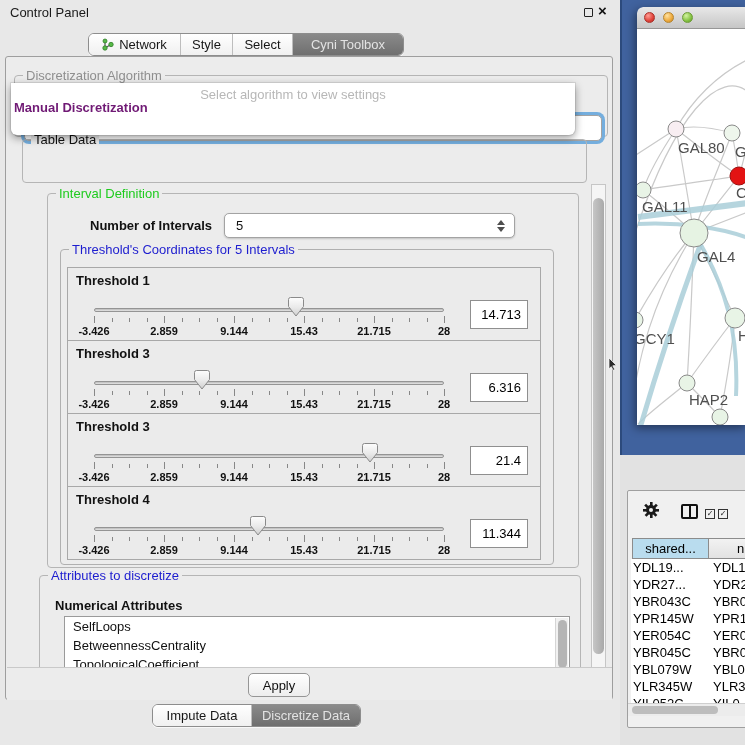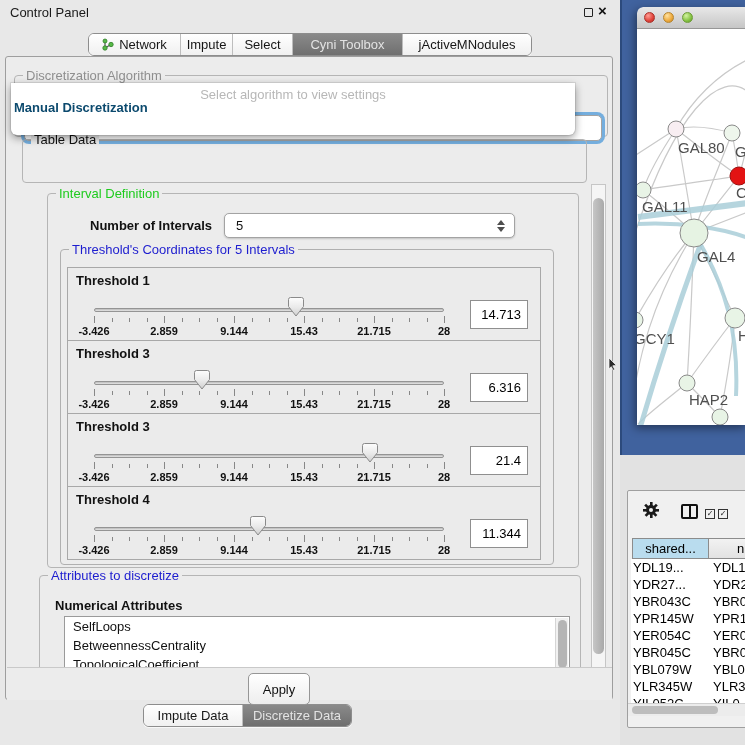--- a/index.html
+++ b/index.html
@@ -12,21 +12,21 @@
   .cp-titlebar { position:absolute; left:0; top:0; width:660px; height:24px; }
   .cp-title { position:absolute; left:10px; top:5px; font-size:13px; color:#1a1a1a; }
   .float-icon { position:absolute; left:584px; top:8px; width:9px; height:9px; border:1.5px solid #222; border-radius:1px; }
   .close-icon { position:absolute; left:598px; top:2px; font-size:15px; font-weight:bold; color:#111; }
 
   .seg-group { position:absolute; display:flex; height:23px; border:1px solid #8d8d8d; border-radius:6px; overflow:hidden; background:#fff; box-shadow:0 1px 0 rgba(255,255,255,.7); }
   .seg { display:flex; align-items:center; justify-content:center; font-size:13px; color:#161616; background:linear-gradient(#ffffff,#f0f0f0); border-right:1px solid #bdbdbd; cursor:default; }
   .seg:last-child { border-right:none; }
   .seg.selected { background:linear-gradient(#8a8a8a,#6f6f6f); color:#e3e3e3; }
   .top-tabs { left:88px; top:33px; }
-  .bottom-tabs { left:143px; top:704px; }
+  .bottom-tabs { left:152px; top:704px; }
   .net-icon { margin-right:5px; display:inline-block; }
 
   .content-panel { position:absolute; left:5px; top:56px; width:608px; height:644px; background:#ececec; border:1px solid #9e9e9e; border-radius:3px; }
 
   .groupbox { position:absolute; border:1px solid #b5b5b5; border-radius:4px; }
   .gtitle { position:absolute; top:-8px; left:8px; background:#ececec; padding:0 3px; font-size:13px; white-space:nowrap; }
   .gtitle.gray { color:#8f8f8f; }
   .gtitle.green { color:#1ecb1e; }
   .gtitle.blue { color:#1d1dcf; }
   .gtitle.black { color:#111; }
@@ -35,21 +35,21 @@
   .combo .spin { position:absolute; right:9px; top:50%; transform:translateY(-50%); display:flex; flex-direction:column; gap:2px; }
   .tri-up { width:0; height:0; border-left:4px solid transparent; border-right:4px solid transparent; border-bottom:5px solid #4e4e4e; }
   .tri-down { width:0; height:0; border-left:4px solid transparent; border-right:4px solid transparent; border-top:5px solid #4e4e4e; }
   .focus-ring { box-shadow:0 0 0 3px #74aede; }
 
   .algo-group { left:8px; top:18px; width:594px; height:62px; }
   .algo-combo { left:9px; top:39px; width:578px; height:26px; }
 
   .popup { position:absolute; left:5px; top:26px; width:564px; height:52px; background:#fff; border-radius:0 0 6px 6px; box-shadow:0 3px 9px rgba(0,0,0,.4), 0 0 0 1px rgba(0,0,0,.08); z-index:20; }
   .popup-hint { position:absolute; left:0; top:4px; width:100%; text-align:center; font-size:13px; color:#b7b7b7; }
-  .popup-opt { position:absolute; left:3px; font-size:13px; color:#0c4a6e; white-space:nowrap; }
+  .popup-opt { position:absolute; left:3px; font-size:13px; color:#701a75; white-space:nowrap; }
   .popup-opt.bold { font-weight:bold; }
 
   .tabledata-group { left:16px; top:82px; width:565px; height:44px; }
   .tabledata-combo { left:8px; top:15px; width:549px; height:24px; }
 
   .interval-group { left:41px; top:136px; width:532px; height:375px; }
   .num-label { position:absolute; left:42px; top:24px; font-size:13px; font-weight:bold; color:#111; }
   .num-combo { left:176px; top:19px; width:291px; height:25px; }
   .thr-group { left:12px; top:55px; width:494px; height:316px; border-color:#b0b0b0; }
 
@@ -67,21 +67,21 @@
   .attr-heading { position:absolute; left:15px; top:22px; font-size:13px; font-weight:bold; color:#111; }
   .attr-list { position:absolute; left:24px; top:40px; width:506px; height:56px; background:#fff; border:1px solid #9a9a9a; overflow:hidden; }
   .attr-item { font-size:13px; color:#111; padding-left:8px; line-height:19px; white-space:nowrap; }
   .attr-scroll { position:absolute; right:1px; top:1px; width:13px; height:54px; background:#f1f1f1; border-left:1px solid #d5d5d5; }
   .attr-scroll .thumb { position:absolute; left:2px; top:2px; width:9px; height:48px; background:#b5b5b5; border-radius:5px; }
 
   .outer-scroll { position:absolute; left:585px; top:127px; width:15px; height:484px; background:#f5f5f5; border:1px solid #c6c6c6; }
   .outer-scroll .thumb { position:absolute; left:1px; top:13px; width:11px; height:456px; background:linear-gradient(90deg,#c6c6c6,#a9a9a9); border-radius:6px; }
 
   .bottom-strip { position:absolute; left:1px; top:610px; width:605px; height:33px; background:#ececec; border-top:1px solid #c9c9c9; z-index:5; }
-  .apply-btn { position:absolute; left:241px; top:5px; width:62px; height:32px; background:linear-gradient(#ffffff,#ededed); border:1px solid #969696; border-radius:5px; font-size:13px; color:#111; display:flex; align-items:center; justify-content:center; }
+  .apply-btn { position:absolute; left:241px; top:5px; width:62px; height:24px; background:linear-gradient(#ffffff,#ededed); border:1px solid #969696; border-radius:5px; font-size:13px; color:#111; display:flex; align-items:center; justify-content:center; }
 
   
   .desktop { position:absolute; left:620px; top:0; width:125px; height:455px; background:#40629e; border-left:2px solid #2c4a7c; overflow:hidden; }
   .net-window { position:absolute; left:15px; top:7px; width:110px; height:418px; border-radius:6px 0 0 0; box-shadow:-2px 3px 10px rgba(0,0,0,.45); overflow:hidden; }
   .net-titlebar { position:absolute; left:0; top:0; width:110px; height:22px; background:linear-gradient(#e8e8e8,#c6c6c6); border-bottom:1px solid #979797; border-radius:6px 0 0 0; }
   .light { position:absolute; top:5px; width:11px; height:11px; border-radius:50%; }
   .light.red { left:7px; background:radial-gradient(circle at 35% 30%, #ff9d94, #e0433a 60%, #b02a24); border:1px solid #a8322b; }
   .light.yellow { left:26px; background:radial-gradient(circle at 35% 30%, #ffe2a0, #eda93c 60%, #c07f23); border:1px solid #b5852f; }
   .light.green { left:45px; background:radial-gradient(circle at 35% 30%, #d4f3a2, #84c242 60%, #5d9427); border:1px solid #6d9b38; }
   .net-canvas { position:absolute; left:0; top:22px; width:110px; height:396px; background:#fff; overflow:hidden; }
@@ -134,30 +134,27 @@
         <div class="seg" style="width: 92px;">
           <svg class="net-icon" width="12" height="13">
             <path d="M3,3 L3,10 M3,10 L9,6.5" stroke="#555" stroke-width="1.2" fill="none"></path>
             <circle cx="3" cy="3" r="2" fill="#57b947" stroke="#2e7d28" stroke-width="0.8"></circle>
             <circle cx="3" cy="10" r="2.2" fill="#57b947" stroke="#2e7d28" stroke-width="0.8"></circle>
             <circle cx="9" cy="6.5" r="2.2" fill="#57b947" stroke="#2e7d28" stroke-width="0.8"></circle>
           </svg>
           <span>Network</span>
         </div>
         <div class="seg" style="width: 52px;">
-          <span>Impute</span>
+          <span>Style</span>
         </div>
         <div class="seg" style="width: 60px;">
           <span>Select</span>
         </div>
         <div class="seg selected" style="width: 110px;">
           <span>Cyni Toolbox</span>
-        </div>
-        <div class="seg" style="width: 128px;">
-          <span>jActiveMNodules</span>
         </div>
       </nav>
 
     <div class="content-panel">
 
       <div class="groupbox algo-group">
         <span class="gtitle gray">Discretization Algorithm</span>
         <div class="combo focus-ring algo-combo"></div>
       </div>
 

